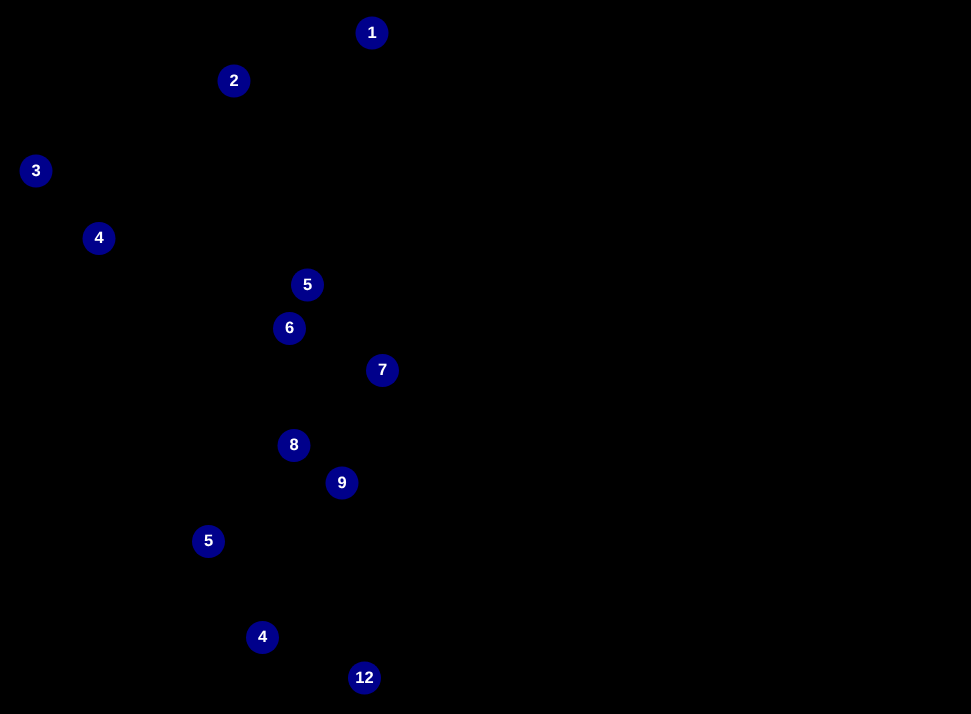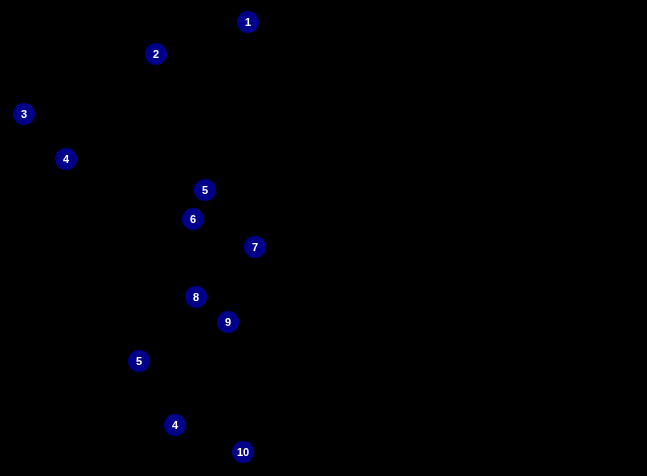--- a/index.html
+++ b/index.html
@@ -41,14 +41,14 @@
   <div class="marker" style="left: 156px; top: 54px; background: rgb(0, 0, 139); color: rgb(255, 255, 255);">2</div>
   <div class="marker" style="left: 24px; top: 114px; background: rgb(0, 0, 139); color: rgb(255, 255, 255);">3</div>
   <div class="marker" style="left: 66px; top: 159px; background: rgb(0, 0, 139); color: rgb(255, 255, 255);">4</div>
   <div class="marker" style="left: 205px; top: 190px; background: rgb(0, 0, 139); color: rgb(255, 255, 255);">5</div>
   <div class="marker" style="left: 193px; top: 219px; background: rgb(0, 0, 139); color: rgb(255, 255, 255);">6</div>
   <div class="marker" style="left: 255px; top: 247px; background: rgb(0, 0, 139); color: rgb(255, 255, 255);">7</div>
   <div class="marker" style="left: 196px; top: 297px; background: rgb(0, 0, 139); color: rgb(255, 255, 255);">8</div>
   <div class="marker" style="left: 228px; top: 322px; background: rgb(0, 0, 139); color: rgb(255, 255, 255);">9</div>
   <div class="marker" style="left: 139px; top: 361px; background: rgb(0, 0, 139); color: rgb(255, 255, 255);">5</div>
   <div class="marker" style="left: 175px; top: 425px; background: rgb(0, 0, 139); color: rgb(255, 255, 255);">4</div>
-  <div class="marker" style="left: 243px; top: 452px; background: rgb(0, 0, 139); color: rgb(255, 255, 255);">10</div>
+  <div class="marker" style="left: 243px; top: 452px; background: rgb(0, 0, 139); color: rgb(255, 255, 255);">12</div>
 </div>
 
 </body></html>

